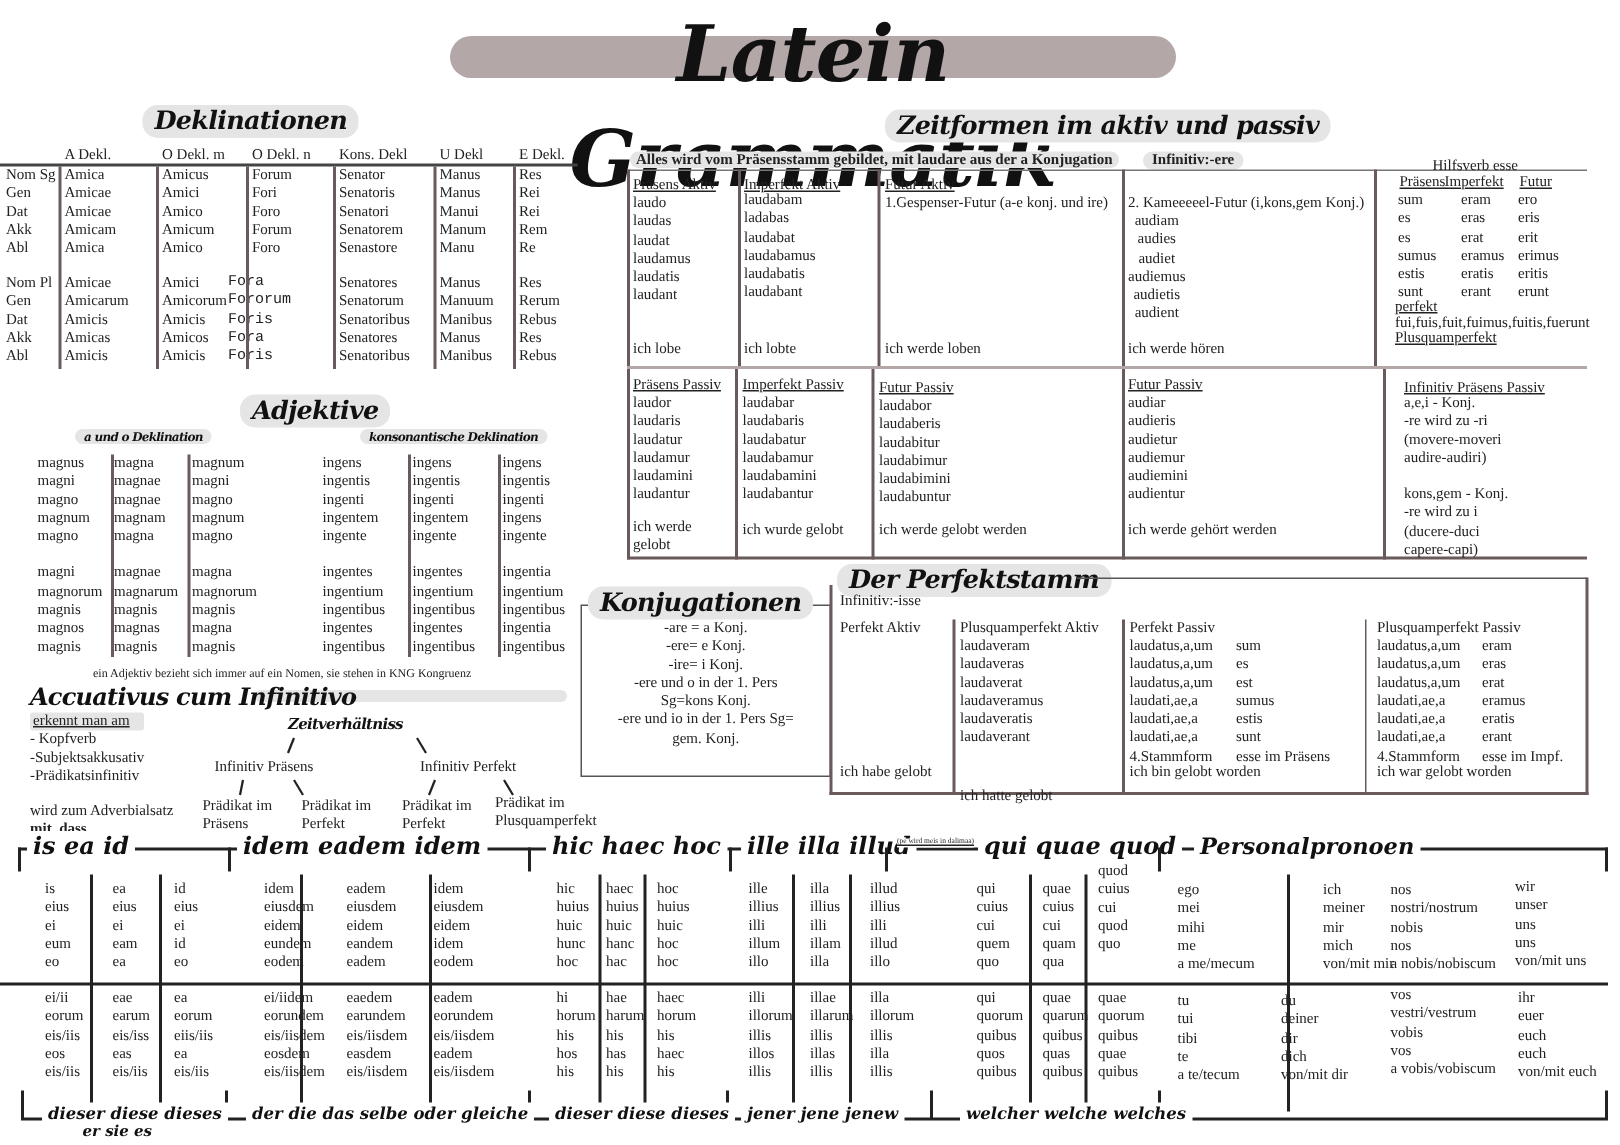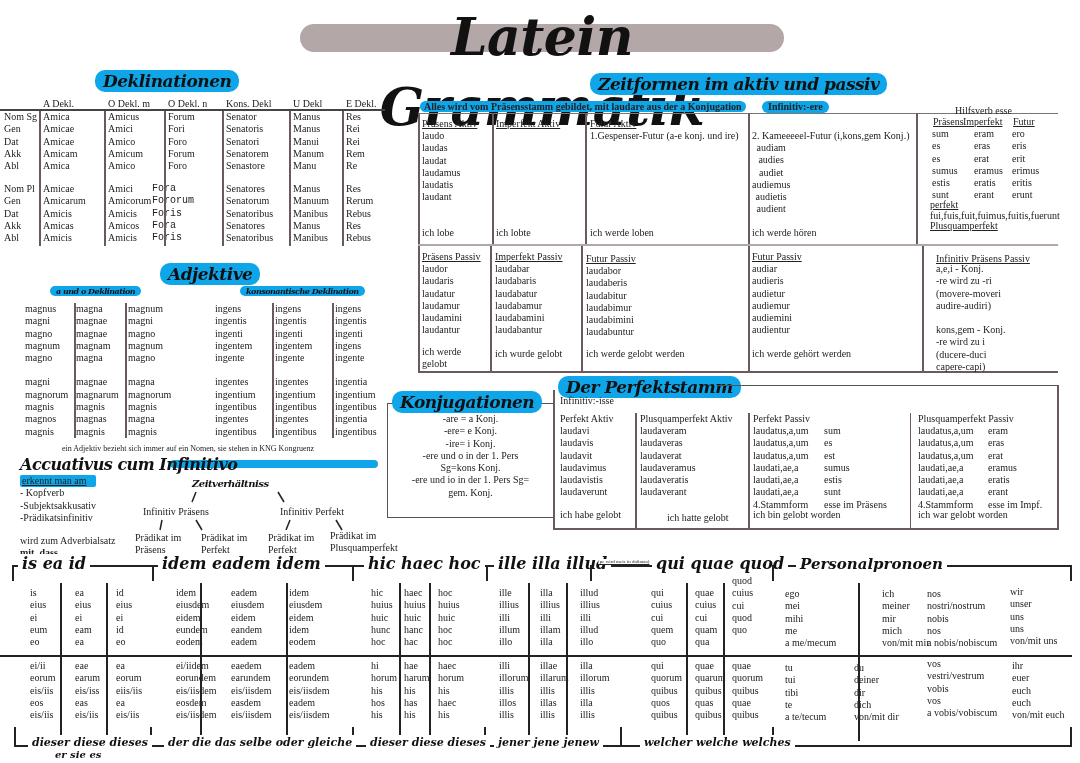--- a/index.html
+++ b/index.html
@@ -1,18 +1,18 @@
 <!DOCTYPE html>
 <html><head>
 <meta charset="utf-8">
 <style>
 *{box-sizing:border-box;margin:0;padding:0}
 body{width:1080px;height:763px;background:#fff;font-family:"Liberation Serif",serif;color:#222;position:relative;overflow:hidden;font-size:10px;line-height:12.3px}
 .abs{position:absolute}
-.hl{background:#0ea5e9;border-radius:10px}
+.hl{background:#e5e5e5;border-radius:10px}
 .script{font-family:"DejaVu Serif",serif;font-style:italic;font-weight:bold;color:#111;letter-spacing:-0.5px}
 .title{left:300px;top:2px;width:520px;height:75px}
 .title .bar{position:absolute;left:0;top:22px;width:484px;height:28px;background:#b3a7a8;border-radius:14px}
 .title .txt{position:absolute;left:0;top:0;width:484px;text-align:center;font-size:52px;line-height:70px}
 .sect{font-size:17px;line-height:22px;padding:0 8px}
 .sub{font-size:8px;line-height:10px;padding:0 6px}
 .col{position:absolute}
 .col div{white-space:nowrap}
 .u{text-decoration:underline}
 .vline{position:absolute;width:2px;background:#6b5a5c}
@@ -162,20 +162,28 @@
     <div class="col" style="left: 4px; top: 17px;">
       <div>laudo</div>
       <div>laudas</div>
       <div>laudat</div>
       <div>laudamus</div>
       <div>laudatis</div>
       <div>laudant</div>
     </div>
     <div class="abs" style="left: 4px; top: 114px;">ich lobe</div>
     <div class="abs" style="left: 78px; top: 5px; text-decoration: underline;">Imperfekt Aktiv</div>
+    <div class="col" style="left: 78px; top: 15px;">
+      <div>laudabam</div>
+      <div>ladabas</div>
+      <div>laudabat</div>
+      <div>laudabamus</div>
+      <div>laudabatis</div>
+      <div>laudabant</div>
+    </div>
     <div class="abs" style="left: 78px; top: 114px;">ich lobte</div>
     <div class="abs" style="left: 172px; top: 5px; text-decoration: underline;">Futur Aktiv</div>
     <div class="abs" style="left: 172px; top: 17px;">1.Gespenser-Futur (a-e konj. und ire)</div>
     <div class="abs" style="left: 172px; top: 114px;">ich werde loben</div>
     <div class="abs" style="left: 334px; top: 17px;">2. Kameeeeel-Futur (i,kons,gem Konj.)</div>
     <div class="col" style="left: 334px; top: 29px; text-align: center;">
       <div>audiam</div>
       <div>audies</div>
       <div>audiet</div>
       <div>audiemus</div>
@@ -419,40 +427,32 @@
   </div>
 
 <div class="abs hl sect script" style="left:558px;top:376px">Der Perfektstamm</div>
 <div class="hline" style="left:718px;top:385px;width:340px;height:1px;background:#555"></div>
 <div class="vline" style="left:553px;top:390px;height:140px"></div>
 <div class="vline" style="left:1057px;top:385px;height:145px"></div>
 <div class="hline" style="left:553px;top:528px;width:506px"></div>
 <div class="abs" style="left:560px;top:395px">Infinitiv:-isse</div>
 <div id="perf" class="abs" style="left:560px;top:413px;width:500px;height:115px">
     <div class="abs" style="left: 0px; top: 0px;">Perfekt Aktiv</div>
-    <div class="col" style="left: 0px; top: 12px;">
-      <div>laudavi</div>
-      <div>laudavis</div>
-      <div>laudavit</div>
-      <div>laudavimus</div>
-      <div>laudavistis</div>
-      <div>laudaverunt</div>
-    </div>
     <div class="abs" style="left: 0px; top: 96px;">ich habe gelobt</div>
     <div class="vline" style="left: 75px; top: 0px; height: 115px;"></div>
     <div class="abs" style="left: 80px; top: 0px;">Plusquamperfekt Aktiv</div>
     <div class="col" style="left: 80px; top: 12px;">
       <div>laudaveram</div>
       <div>laudaveras</div>
       <div>laudaverat</div>
       <div>laudaveramus</div>
       <div>laudaveratis</div>
       <div>laudaverant</div>
     </div>
-    <div class="abs" style="left: 80px; top: 99px; margin-left: 27px;">ich hatte gelobt</div>
+    <div class="abs" style="left: 80px; top: 112px;">ich hatte gelobt</div>
     <div class="vline" style="left: 188px; top: 0px; height: 115px;"></div>
     <div class="abs" style="left: 193px; top: 0px;">Perfekt Passiv</div>
     <div class="col" style="left: 193px; top: 12px;">
       <div>laudatus,a,um</div>
       <div>laudatus,a,um</div>
       <div>laudatus,a,um</div>
       <div>laudati,ae,a</div>
       <div>laudati,ae,a</div>
       <div>laudati,ae,a</div>
       <div>4.Stammform</div>

